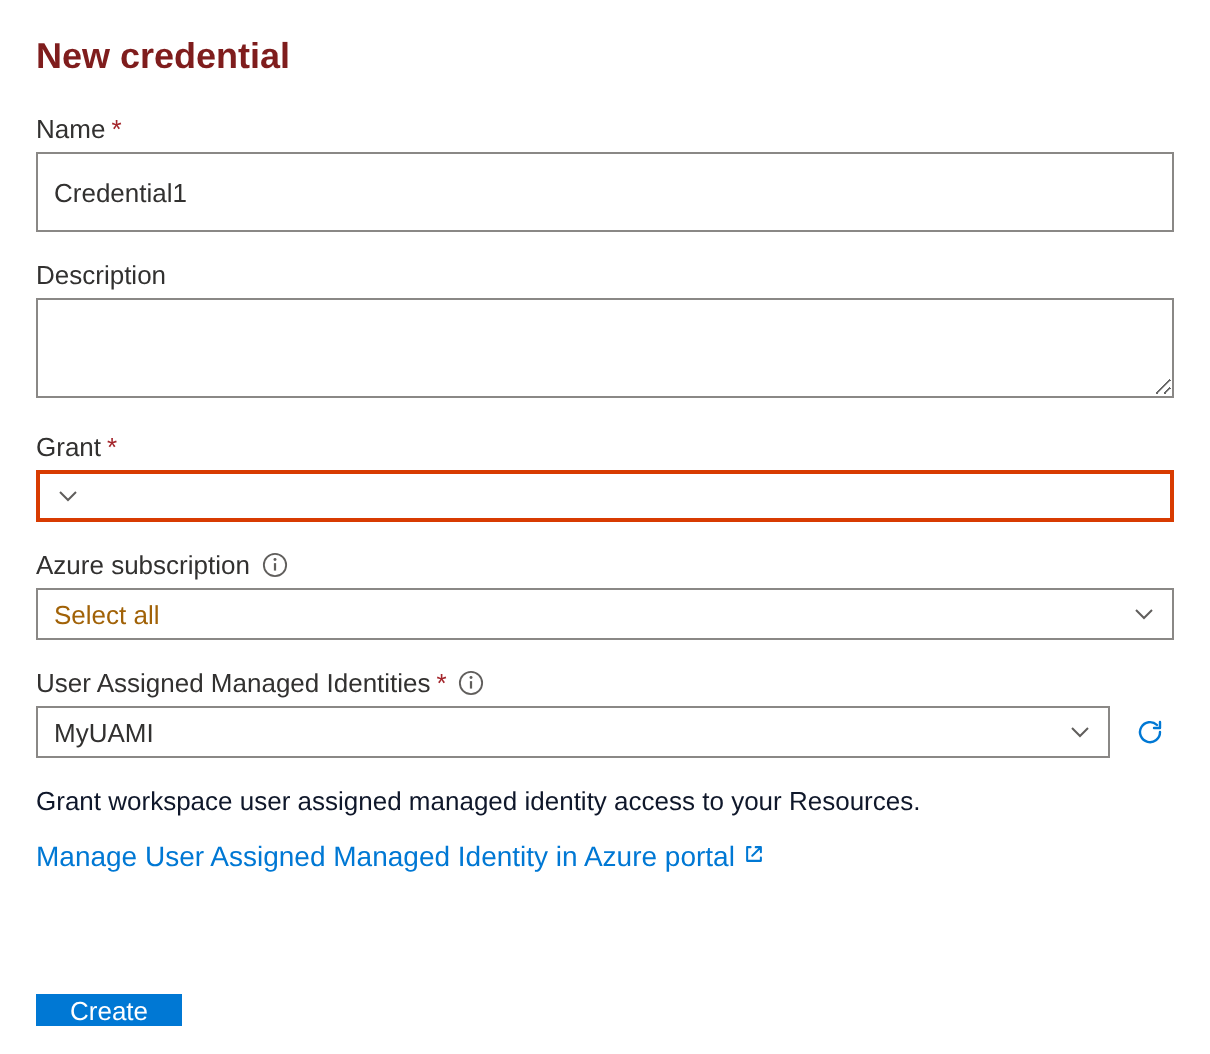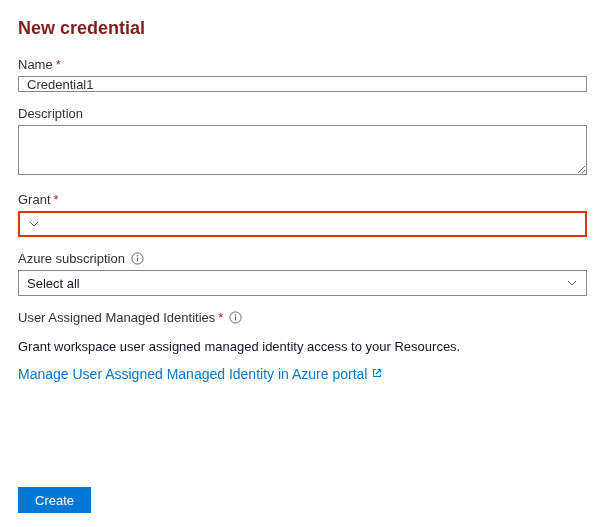--- a/index.html
+++ b/index.html
@@ -37,29 +37,29 @@
   }
   .text-input, .select-box, .textarea {
     width: 100%;
     border: 1px solid #8a8886;
     padding: 5px 8px;
     font-family: inherit;
     font-size: 13px;
     color: #323130;
     background: #fff;
   }
-  .text-input { height: 16px; }
+  .text-input { height: 40px; }
   .textarea { height: 50px; resize: both; }
   .select-box {
     height: 26px;
     display: flex;
     align-items: center;
     justify-content: space-between;
     cursor: pointer;
-    color: #0f172a;
+    color: #a16207;
   }
   .select-box.filled { color: #323130; }
   .select-box.highlight {
     border: 2px solid #d83b01;
     outline: none;
   }
   .chev { color: #605e5c; display:flex; align-items:center; }
   .inline-row { display: flex; align-items: center; gap: 8px; }
   .inline-row .select-box { flex: 1; }
   .refresh-btn {
@@ -84,21 +84,21 @@
   }
   .footer {
     position: absolute;
     left: 18px;
     bottom: 14px;
     display: flex;
     gap: 10px;
   }
   .btn {
     min-width: 72px;
-    height: 26px;
+    height: 16px;
     padding: 0 16px;
     font-size: 13px;
     border: 1px solid #8a8886;
     background: #fff;
     cursor: pointer;
     display: inline-flex;
     align-items: center;
     justify-content: center;
   }
   .btn.primary {
@@ -169,20 +169,35 @@
     <span>User Assigned Managed Identities</span>
     <span class="required">*</span>
     <span class="info-icon">
       <svg width="13" height="13" viewBox="0 0 14 14">
           <circle cx="7" cy="7" r="6" stroke="#605e5c" stroke-width="1" fill="none"></circle>
           <circle cx="7" cy="4" r="0.8" fill="#605e5c"></circle>
           <rect x="6.4" y="6" width="1.2" height="4" fill="#605e5c"></rect>
         </svg>
     </span>
   </div>
+  <div class="inline-row">
+    <div class="select-box filled">
+      <span>MyUAMI</span>
+      <span class="chev">
+        <svg width="12" height="12" viewBox="0 0 12 12">
+            <path d="M2 4 L6 8 L10 4" stroke="#605e5c" stroke-width="1" fill="none"></path>
+          </svg>
+      </span>
+    </div>
+    <div class="refresh-btn">
+      <svg width="16" height="16" viewBox="0 0 16 16">
+          <path d="M13 8 A5 5 0 1 1 11.5 4.5 M13 3 L13 6 L10 6" stroke="#0078d4" stroke-width="1.2" fill="none" stroke-linecap="round" stroke-linejoin="round"></path>
+        </svg>
+    </div>
+  </div>
 </div>
 
 <div class="helper">Grant workspace user assigned managed identity access to your Resources.</div>
 
 <div class="link">
   <span>Manage User Assigned Managed Identity in Azure portal</span>
   <span>
     <svg width="12" height="12" viewBox="0 0 14 14">
         <path d="M5 3 H3 V11 H11 V9 M8 3 H11 V6 M11 3 L6 8" stroke="#0078d4" stroke-width="1.2" fill="none" stroke-linecap="round" stroke-linejoin="round"></path>
       </svg>

